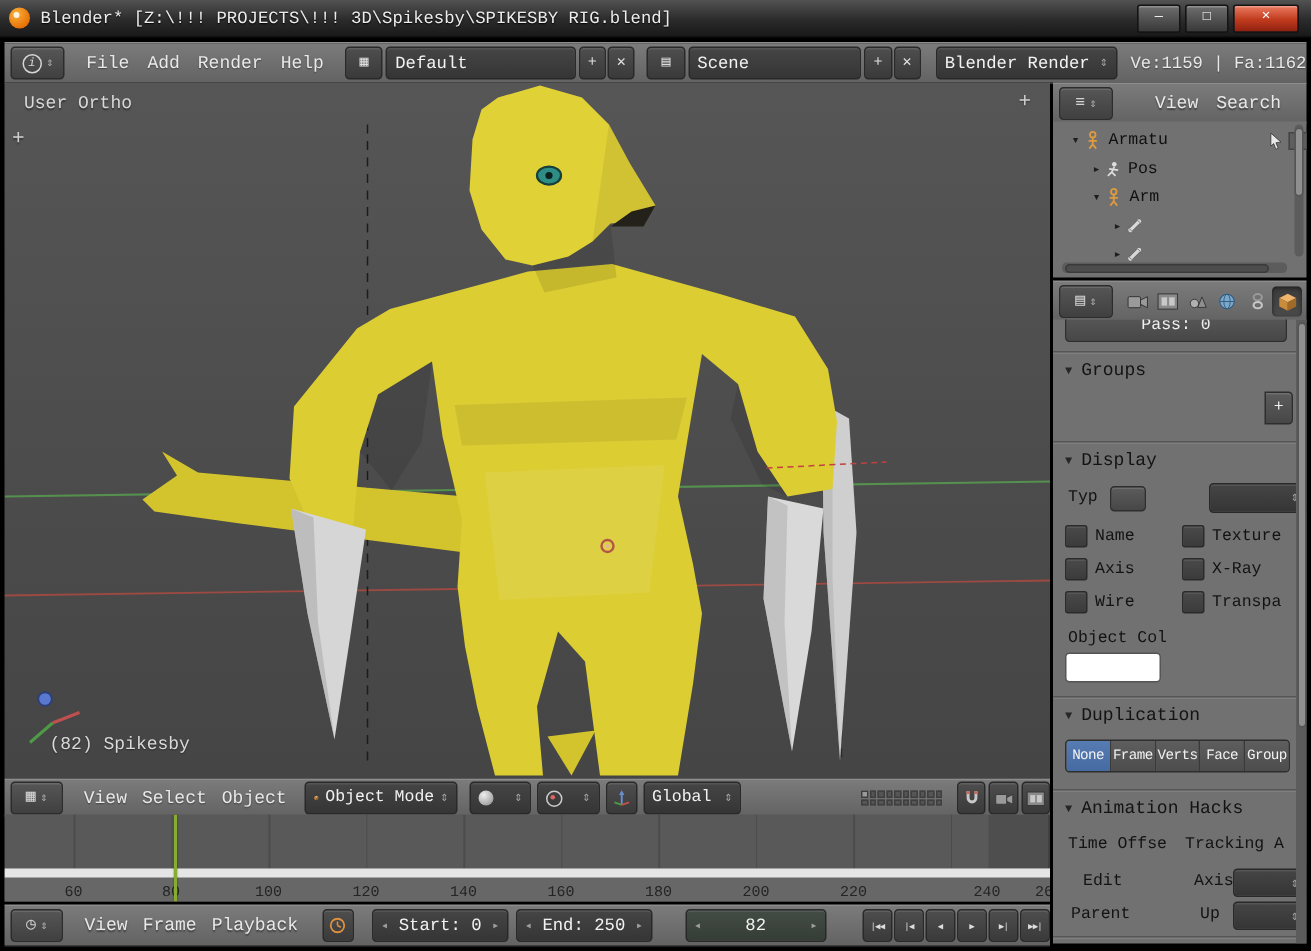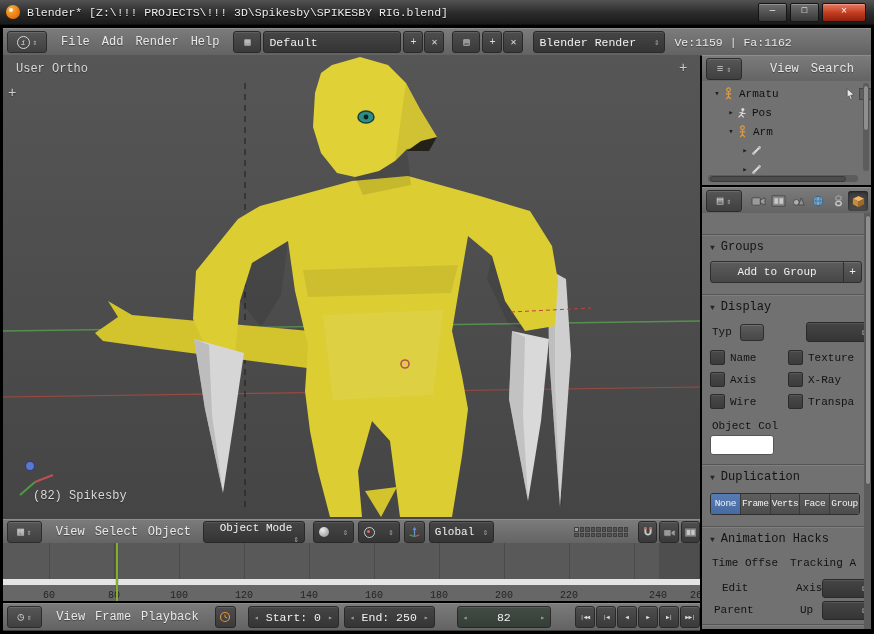--- a/index.html
+++ b/index.html
@@ -86,20 +86,23 @@
       <span style="font-size:10px;">▦</span>
     </div>
     <div class="field" style="width:126px;margin-left:2px;">
       <span>Default</span>
     </div>
     <div class="sbtn" style="margin-left:2px;">+</div>
     <div class="sbtn" style="margin-left:1px;">✕</div>
     <div class="sbtn" style="width:26px;margin-left:8px;">
       <span style="font-size:10px;">▤</span>
     </div>
+    <div class="field" style="width:114px;margin-left:2px;">
+      <span>Scene</span>
+    </div>
     <div class="sbtn" style="margin-left:2px;">+</div>
     <div class="sbtn" style="margin-left:1px;">✕</div>
     <div class="field" style="width:120px;margin-left:10px;justify-content:flex-end;">
       <span>Blender Render</span>
       <span class="udarr">⇕</span>
     </div>
     <span class="menu" style="margin-left:9px;font-size:11.5px;">Ve:1159 | Fa:1162</span>
   </div>
 
   <div class="viewport">
@@ -151,21 +154,21 @@
   </div>
 
   <div class="hdr" style="left:3px;top:519px;width:697px;height:24px;">
     <div class="ebtn" style="margin-left:4px;">
       <span class="eg">▦</span>
       <span class="ua">⇕</span>
     </div>
     <span class="menu" style="margin-left:14px;">View</span>
     <span class="menu" style="margin-left:10px;">Select</span>
     <span class="menu" style="margin-left:10px;">Object</span>
-    <div class="field" style="width:104px;margin-left:12px;height:20px;flex-direction:column;">
+    <div class="field" style="width:104px;margin-left:12px;height:20px;">
       <svg width="10" height="10" viewBox="0 0 16 16">
           <polygon points="8,2 14,5 8,8 2,5" fill="#f0b46a"></polygon>
           <polygon points="2,5 8,8 8,14 2,11" fill="#c98b3c"></polygon>
           <polygon points="14,5 8,8 8,14 14,11" fill="#a06a28"></polygon>
         </svg>
       <span style="margin-left:4px;font-size:11px;">Object Mode</span>
       <span class="udarr">⇕</span>
     </div>
     <div class="field" style="width:34px;margin-left:8px;">
       <span style="width:10px;height:10px;border-radius:50%;background:radial-gradient(circle at 35% 30%,#eee,#8a8a8a);display:inline-block;"></span>
@@ -396,26 +399,26 @@
     <div class="tab active">
       <svg width="15" height="15" viewBox="0 0 16 16">
         <polygon points="8,2 14,5 8,8 2,5" fill="#f0b46a"></polygon>
         <polygon points="2,5 8,8 8,14 2,11" fill="#c98b3c"></polygon>
         <polygon points="14,5 8,8 8,14 14,11" fill="#a06a28"></polygon>
       </svg>
     </div>
   </div>
 
   <div class="props">
+    <div class="btnw" style="position:absolute;left:8px;top:-7px;width:146px;height:20px;font-size:11px;">Pass: 0</div>
 
     <div class="phdr" style="top:22px;">
       <span class="tri">▼</span>
       <span class="ptxt">Groups</span>
     </div>
-    <div class="btnw" style="position:absolute;left:8px;top:48px;width:132px;height:20px;font-size:11px;border-radius:3px 0 0 3px;">Add to Group</div>
     <div class="btnw" style="position:absolute;left:141px;top:48px;width:17px;height:20px;font-size:11px;border-radius:0 3px 3px 0;">+</div>
 
     <div class="phdr" style="top:82px;">
       <span class="tri">▼</span>
       <span class="ptxt">Display</span>
     </div>
     <span class="plabel" style="left:10px;top:113px;">Typ</span>
     <div class="btnw" style="position:absolute;left:38px;top:111px;width:22px;height:15px;"></div>
     <div class="field" style="position:absolute;left:104px;top:109px;width:54px;height:18px;">
       <span class="udarr">⇕</span>

